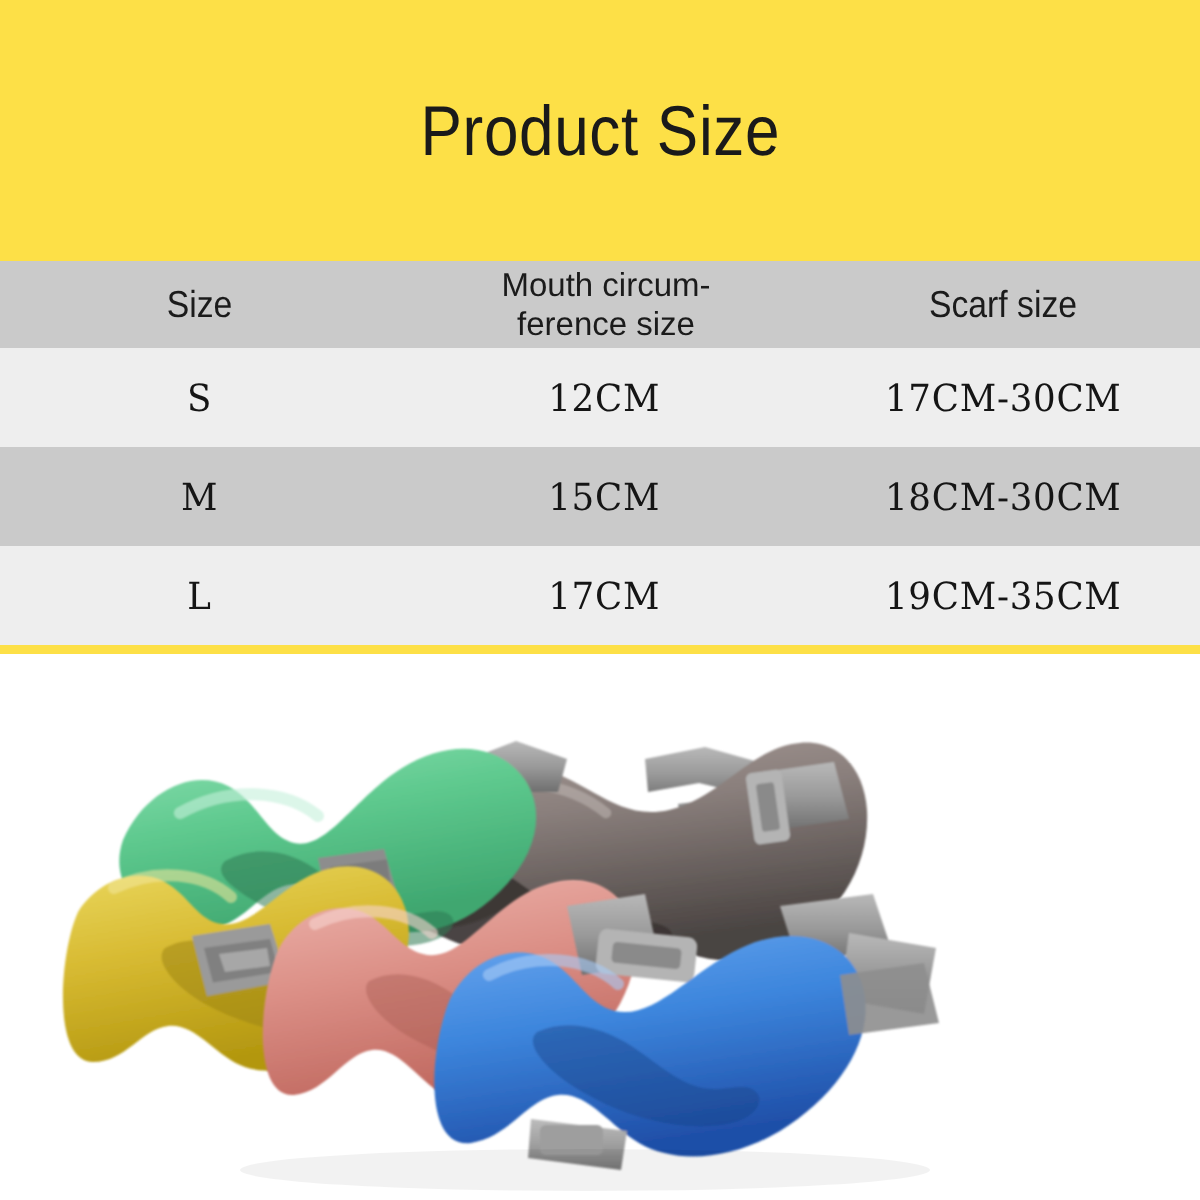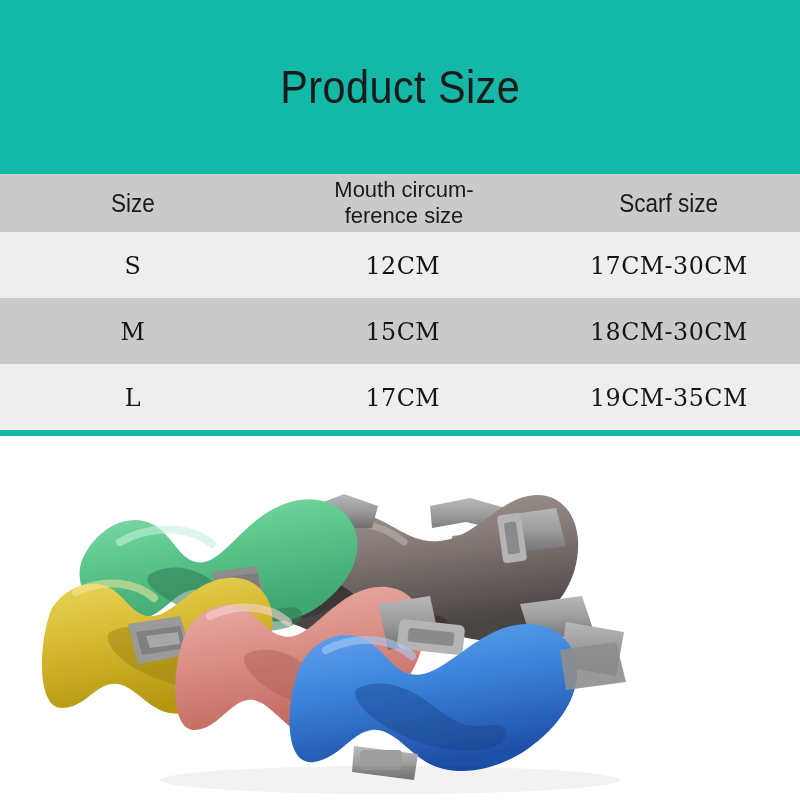--- a/index.html
+++ b/index.html
@@ -12,21 +12,21 @@
     background: #ffffff;
     font-family: "Liberation Sans", sans-serif;
     overflow: hidden;
     position: relative;
   }
 
   .page {
     position: relative;
     width: 800px;
     height: 689px;
-    background: #14b8a6;
+    background: #fde047;
   }
 
   
   .title-block {
     position: absolute;
     top: 0;
     left: 0;
     width: 800px;
     height: 172px;
     display: flex;

